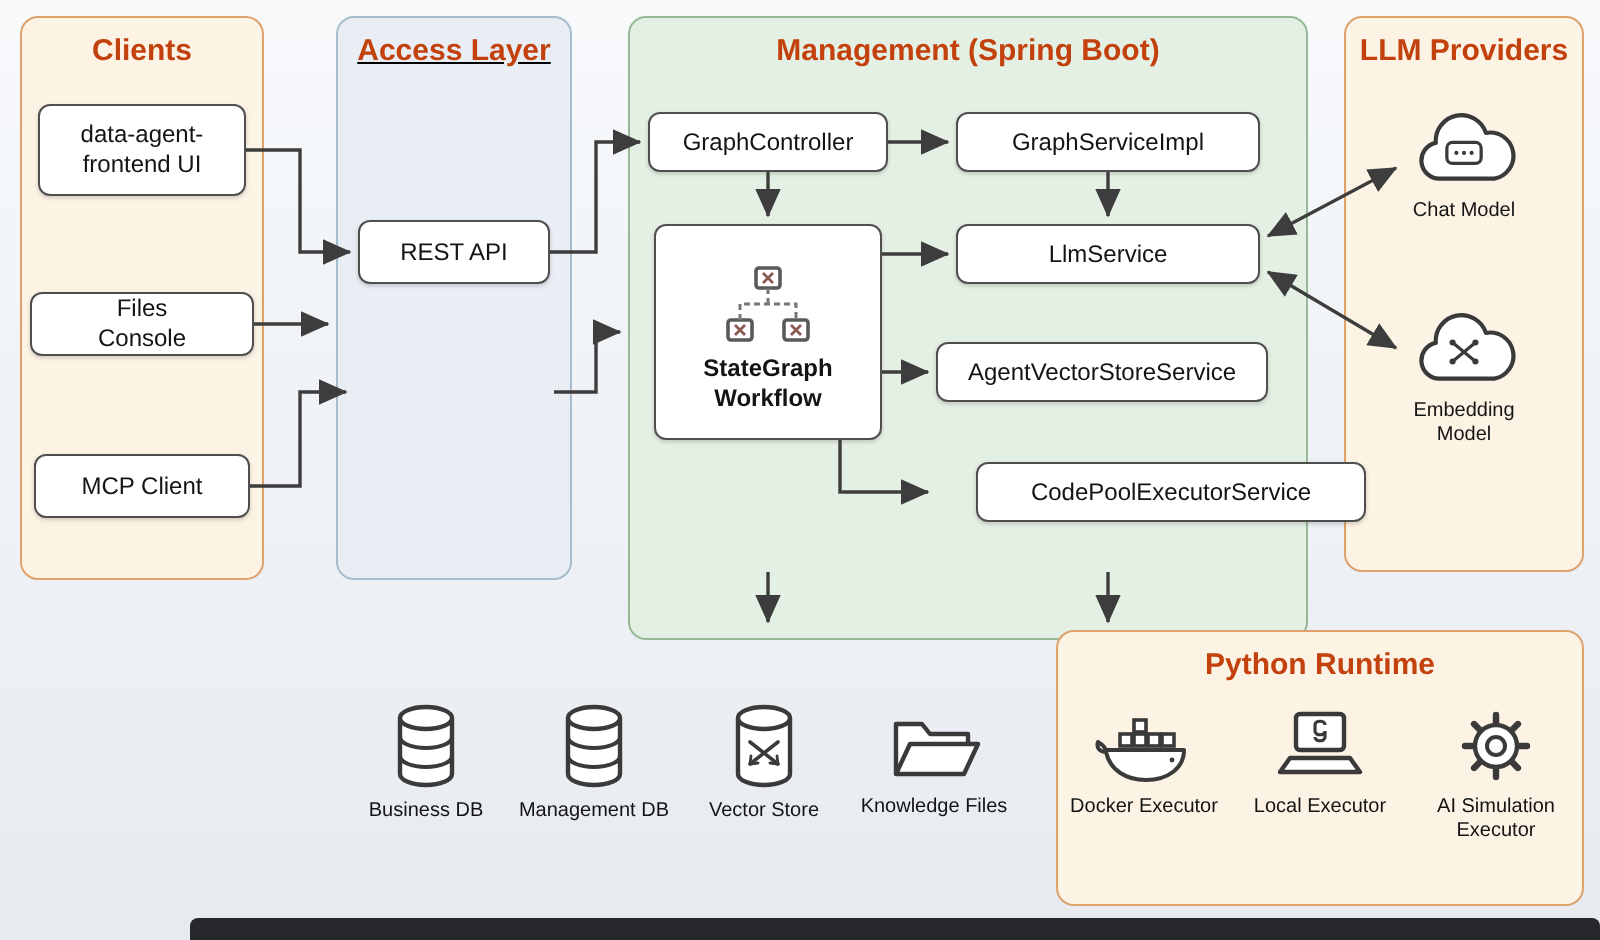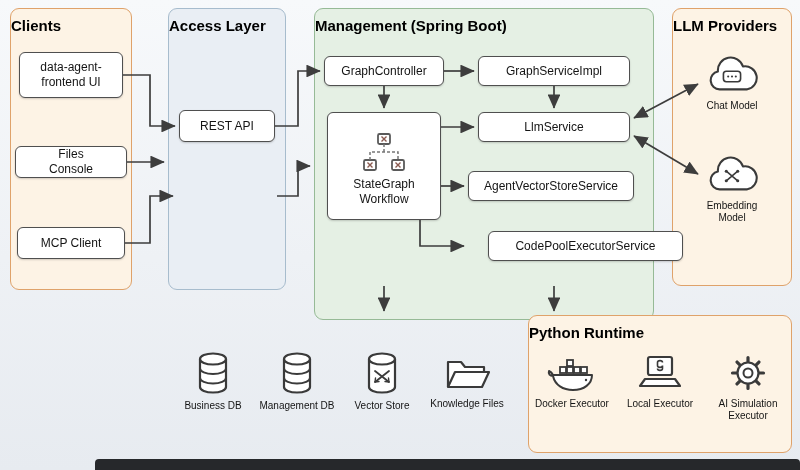--- a/index.html
+++ b/index.html
@@ -1,29 +1,29 @@
 <!DOCTYPE html>
 <html><head>
 <meta charset="utf-8">
 <style>
   * { margin:0; padding:0; box-sizing:border-box; }
   body { font-family:"Liberation Sans", sans-serif; background:#dfe3e8; }
   .canvas { position:relative; width:800px; height:470px; overflow:hidden;
             background:linear-gradient(180deg,#f7f9fb 0%,#eef1f5 55%,#e7ebf0 100%); }
   .group { position:absolute; border-radius:9px; border:1.5px solid; }
   .g-orange { background:#fdf3e5; border-color:#dfa26a; }
-  .g-blue   { background:#e9eef4; border-color:#a7bccd; }
+  .g-blue   { background:#e9eef4; border-color:#a7bccd;text-decoration:underline; }
   .g-green  { background:#e5f0e4; border-color:#96ba96; }
   .g-gray   { background:#d9dcdf; border-color:#9aa0a6; }
-  .group-title { text-align:left; font-size:15px; font-weight:bold; color:#000000; margin-top:8px; }
+  .group-title { text-align:center; font-size:15px; font-weight:bold; color:#c2410c; margin-top:8px; }
   .node { position:absolute; background:#fff; border:1.4px solid #4f4f4f; border-radius:6px;
           display:flex; align-items:center; justify-content:center; text-align:center;
           font-size:12px; color:#141414; line-height:1.22; padding:2px 20px;
           box-shadow:0 1px 2px rgba(0,0,0,.18); }
-  .node.col { flex-direction:column; gap:3px; padding-top:8px; }
+  .node.col { flex-direction:column; gap:3px; padding-top:8px;font-weight:bold; }
   .node.tight { font-size:12px; white-space:nowrap; }
   .stack { position:absolute; display:flex; flex-direction:column; align-items:center; gap:4px;
            text-align:center; font-size:10px; color:#141414; line-height:1.22; }
   .stack span { display:block; width:100%; }
   svg.icon { display:block; }
   .arrows { position:absolute; left:0; top:0; pointer-events:none; }
   .bottom-bar { position:absolute; left:95px; top:459px; width:705px; height:11px;
                 background:#26282b; border-radius:4px 4px 0 0; }
 </style>
 </head>

